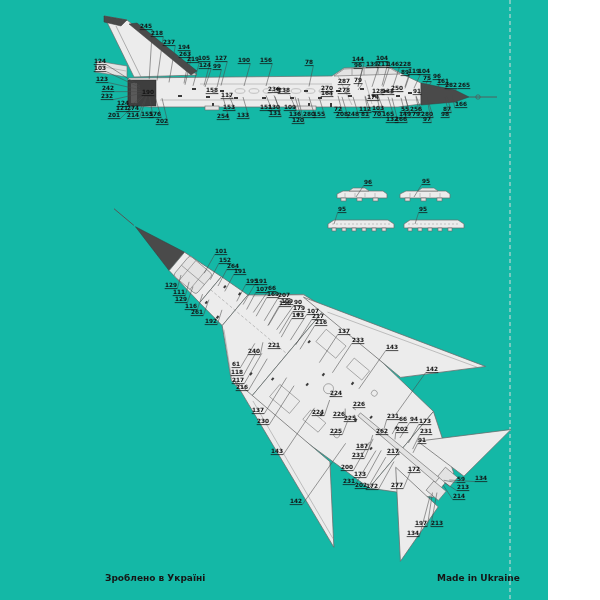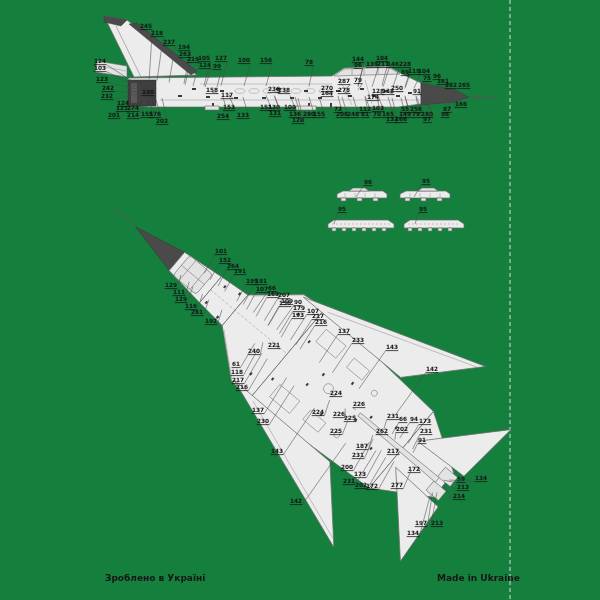--- a/index.html
+++ b/index.html
@@ -1,16 +1,16 @@
 <!DOCTYPE html>
 <html><head>
 <meta charset="utf-8">
 <style>
   html,body{margin:0;padding:0;background:#ffffff;}
-  .sheet{position:relative;width:600px;height:600px;background:#15803d;overflow:hidden;
+  .sheet{position:relative;width:548px;height:600px;background:#14b8a6;overflow:hidden;
          font-family:"DejaVu Sans",sans-serif;}
   svg{position:absolute;left:0;top:0;}
   .part{fill:#ececec;stroke:#6a6a6a;stroke-width:0.7;}
   .part2{fill:#e3e3e3;stroke:#6a6a6a;stroke-width:0.6;}
   .dark{fill:#4a4a4a;stroke:#3a3a3a;stroke-width:0.5;}
   .vdark{fill:#3e3e3e;stroke:#2e2e2e;stroke-width:0.5;}
   .mark{fill:#3a3a3a;stroke:none;}
   .thin{stroke:#949494;stroke-width:0.5;fill:none;}
   .frame{stroke:#777;stroke-width:0.55;fill:none;}
   .lbl{font:bold 5.8px "DejaVu Sans",sans-serif;fill:#131313;}

